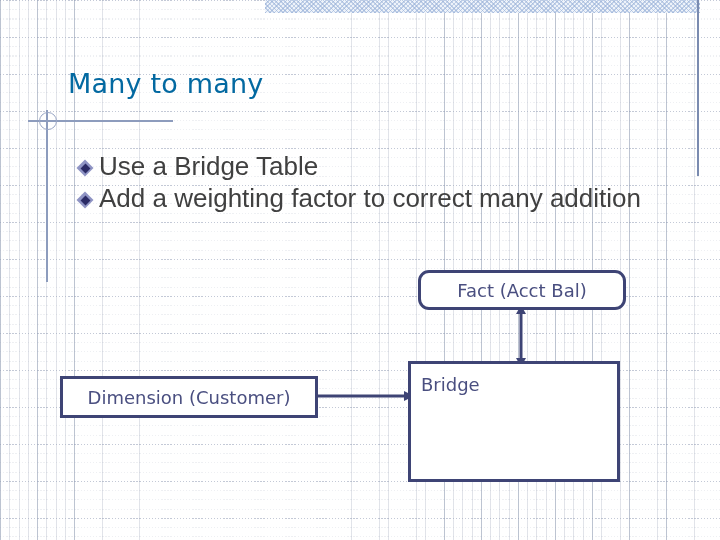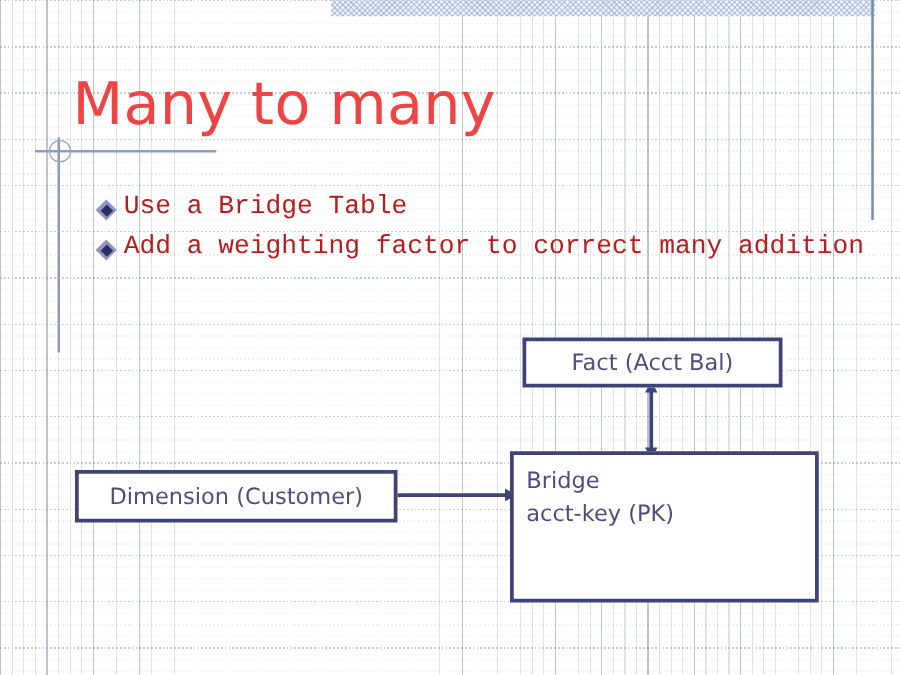--- a/index.html
+++ b/index.html
@@ -101,25 +101,25 @@
     width: 16px;
     height: 16px;
     border: 1.4px solid #9aa7c6;
     border-radius: 50%;
     background: transparent;
   }
 
   
   .slide-title {
     position: absolute;
-    left: 58px;
+    left: 68px;
     top: 60px;
-    font-size: 47px;
+    font-size: 27px;
     line-height: 48px;
-    color: #ef4444;
+    color: #0369a1;
     font-family: "DejaVu Sans", sans-serif;
     letter-spacing: 0.2px;
     white-space: nowrap;
   }
 
   
   .bullets {
     position: absolute;
     left: 78px;
     top: 152px;
@@ -148,51 +148,51 @@
     left: 1px;  top: 10px;
     width: 12px; height: 12px;
     background: #8f94c4;
   }
   .bullet-mark::after {
     left: 3.6px; top: 12.6px;
     width: 7px;  height: 7px;
     background: #2b2b66;
   }
   .bullet-text {
-    font-size: 21px;
+    font-size: 26px;
     line-height: 28px;
-    color: #b91c1c;
-    font-family: Liberation Mono, monospace;
+    color: #404040;
+    font-family: Liberation Sans, sans-serif;
     white-space: nowrap;
   }
 
   
   .dbox {
     position: absolute;
     box-sizing: border-box;
     border: 3px solid #3e4475;
     background: #ffffff;
     color: #4a4f80;
     font-family: "DejaVu Sans", sans-serif;
     font-size: 18px;
     z-index: 3;
   }
   #box-fact {
     left: 418px; top: 270px;
     width: 208px; height: 40px;
-    display: flex; align-items: center; justify-content: center;
+    display: flex; align-items: center; justify-content: center; border-radius: 11px;
   }
   #box-dimension {
     left: 60px; top: 376px;
     width: 258px; height: 42px;
     display: flex; align-items: center; justify-content: center;
   }
   #box-bridge {
     left: 408px; top: 361px;
-    width: 247px; height: 121px;
+    width: 212px; height: 121px;
     padding: 7px 0 0 10px;
   }
   .bridge-line {
     line-height: 27px;
     font-size: 18px;
     color: #4a4f80;
     white-space: nowrap;
   }
 
   
@@ -256,16 +256,15 @@
   <div class="dbox" id="box-fact">
     <span>Fact (Acct Bal)</span>
   </div>
 
   <div class="dbox" id="box-dimension">
     <span>Dimension (Customer)</span>
   </div>
 
   <div class="dbox" id="box-bridge">
     <div class="bridge-line">Bridge</div>
-    <div class="bridge-line">acct-key (PK)</div>
   </div>
 
 </div>
 
 </body></html>

